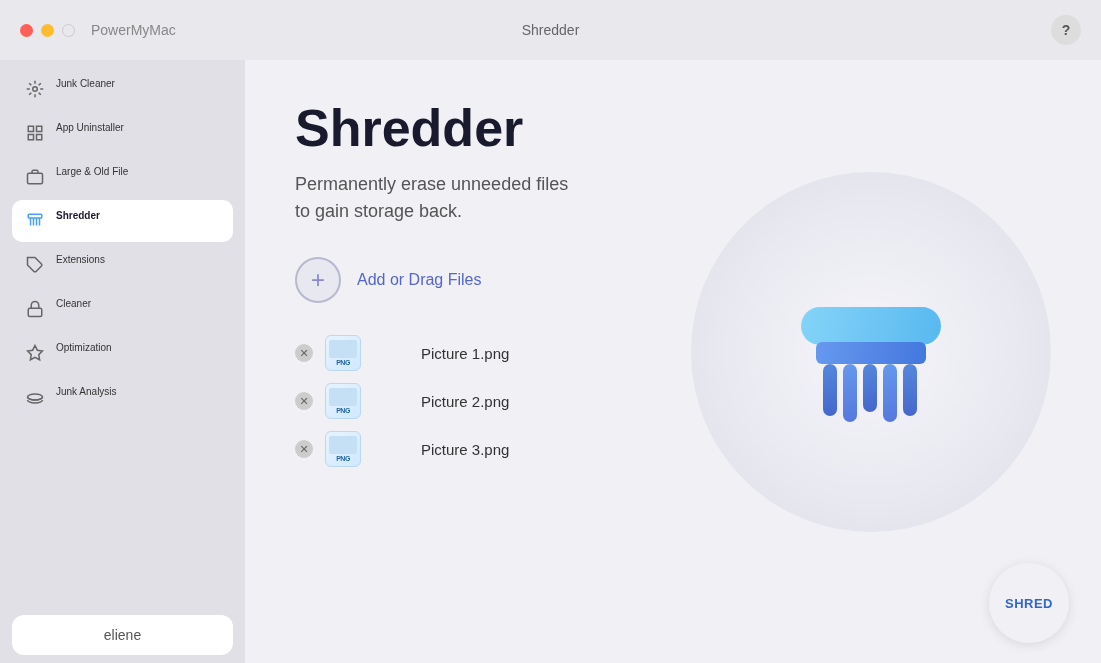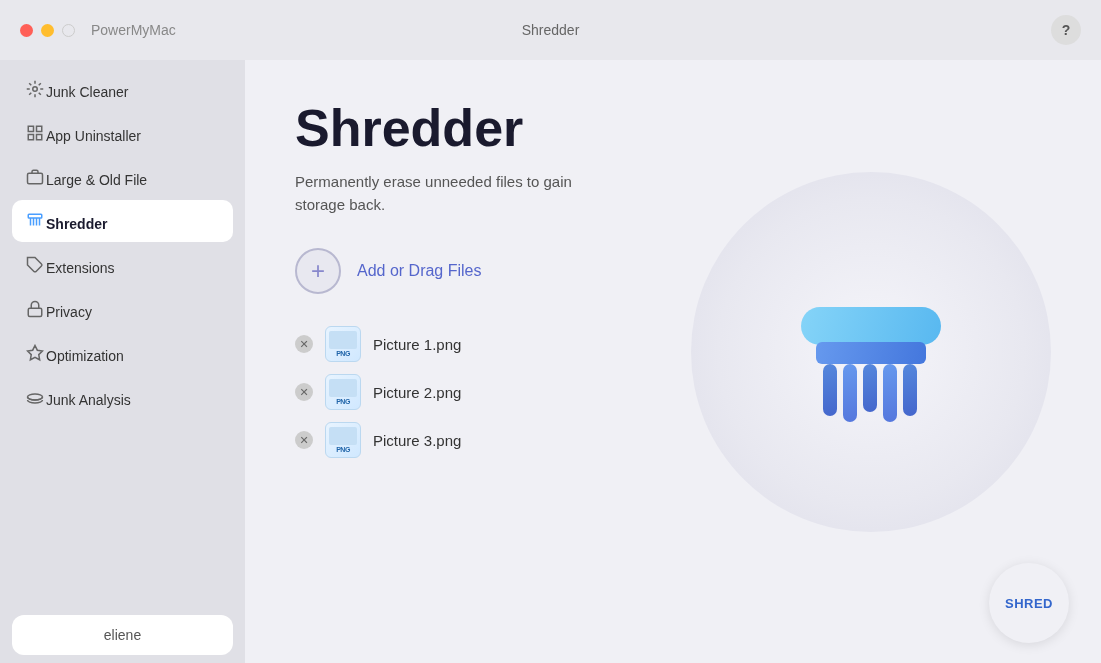--- a/index.html
+++ b/index.html
@@ -81,26 +81,26 @@
     .sidebar {
       width: 245px;
       background: #e0e0e6;
       padding: 8px 12px;
       display: flex;
       flex-direction: column;
       flex-shrink: 0;
     }
     .sidebar-item {
       display: flex;
-      align-items: flex-end;
-      gap: 0;
+      align-items: flex-start;
+      gap: 10px;
       padding: 10px 12px;
       border-radius: 10px;
       cursor: pointer;
-      font-size: 14px;
+      font-size: 10px;
       color: #333;
       font-weight: 500;
       margin-bottom: 2px;
     }
     .sidebar-item.active {
       background: #fff;
       color: #1a1a2e;
       font-weight: 600;
     }
     .sidebar-icon {
@@ -141,21 +141,21 @@
       margin-bottom: 12px;
     }
     .content-title {
       font-size: 52px;
       font-weight: 800;
       color: #1a1a2e;
       line-height: 1.1;
       margin-bottom: 14px;
     }
     .content-desc {
-      font-size: 15px;
+      font-size: 18px;
       color: #555;
       line-height: 1.5;
       max-width: 280px;
       margin-bottom: 32px;
     }
 
     
     .add-files-row {
       display: flex;
       align-items: center;
@@ -240,20 +240,21 @@
       bottom: 4px;
       font-size: 7px;
       font-weight: 800;
       color: #2266aa;
       letter-spacing: -0.5px;
     }
     .file-name {
       font-size: 15px;
       color: #333;
       font-weight: 400;
+      margin-left: 48px;
     }
 
     
     .illustration {
       position: absolute;
       right: 30px;
       top: 50%;
       transform: translateY(-50%);
       width: 380px;
       height: 380px;
@@ -370,21 +371,21 @@
       <span>Extensions</span>
     </div>
 
     <div class="sidebar-item">
       <div class="sidebar-icon">
         <svg width="18" height="18" viewBox="0 0 24 24" fill="none" stroke="#666" stroke-width="2">
           <rect x="3" y="11" width="18" height="11" rx="2"></rect>
             <path d="M7 11V7a5 5 0 0110 0v4"></path>
         </svg>
       </div>
-      <span>Privacy</span>
+      <span>Cleaner</span>
     </div>
 
     <div class="sidebar-item">
       <div class="sidebar-icon">
         <svg width="18" height="18" viewBox="0 0 24 24" fill="none" stroke="#666" stroke-width="2">
           <polygon points="12 2 15.09 8.26 22 9.27 17 14.14 18.18 21.02 12 17.77 5.82 21.02 7 14.14 2 9.27 8.91 8.26 12 2"></polygon>
         </svg>
       </div>
       <span>Optimization</span>
     </div>

